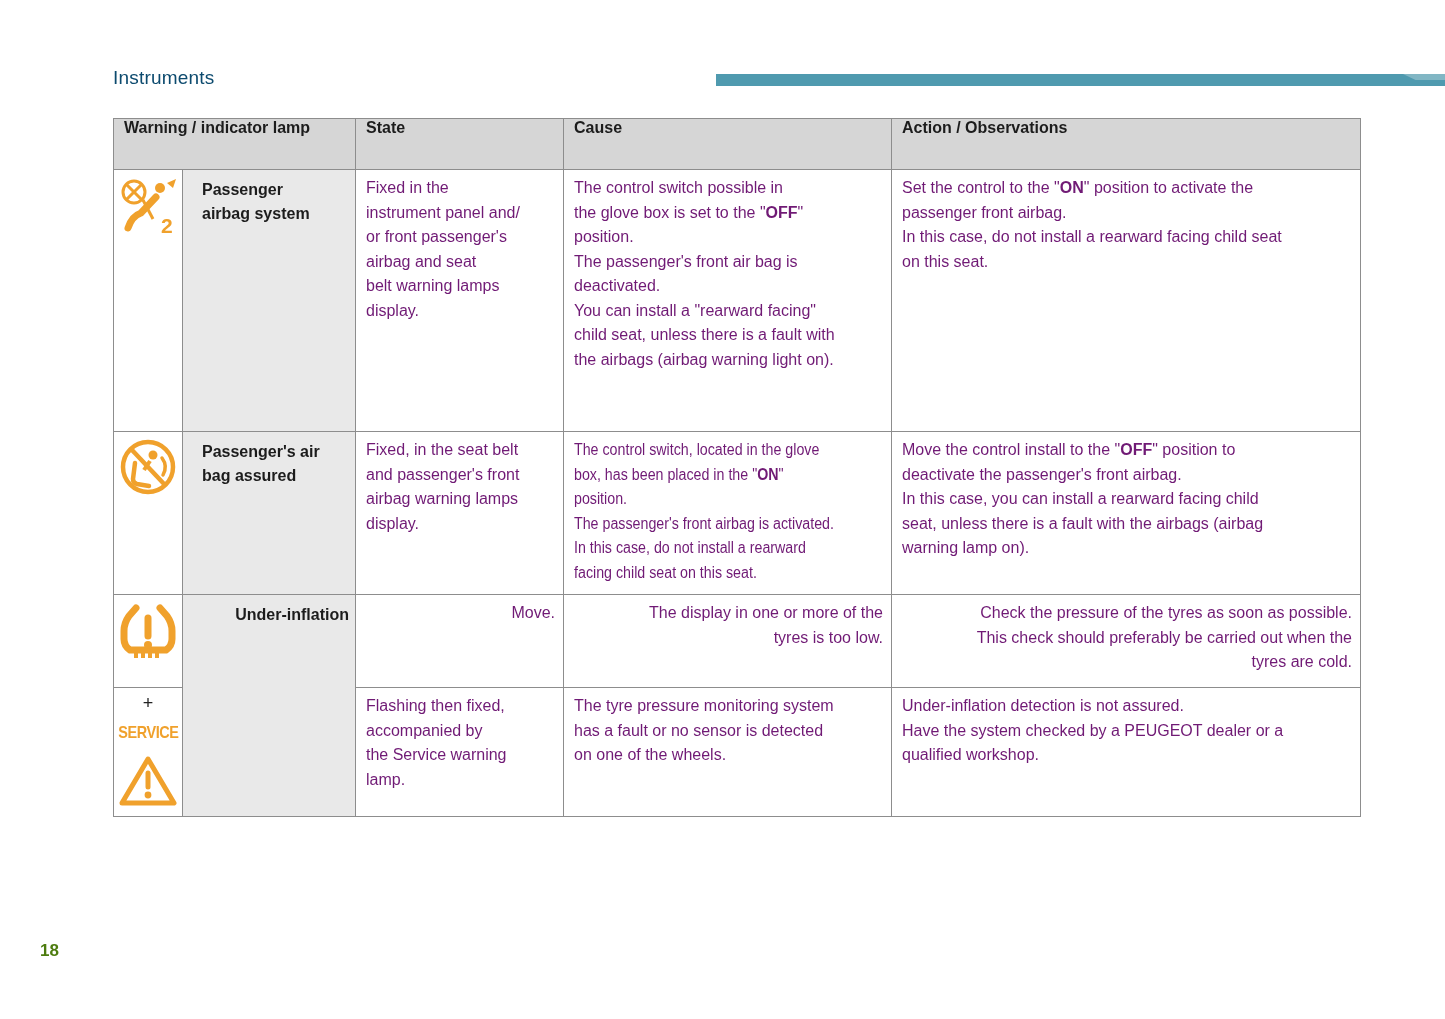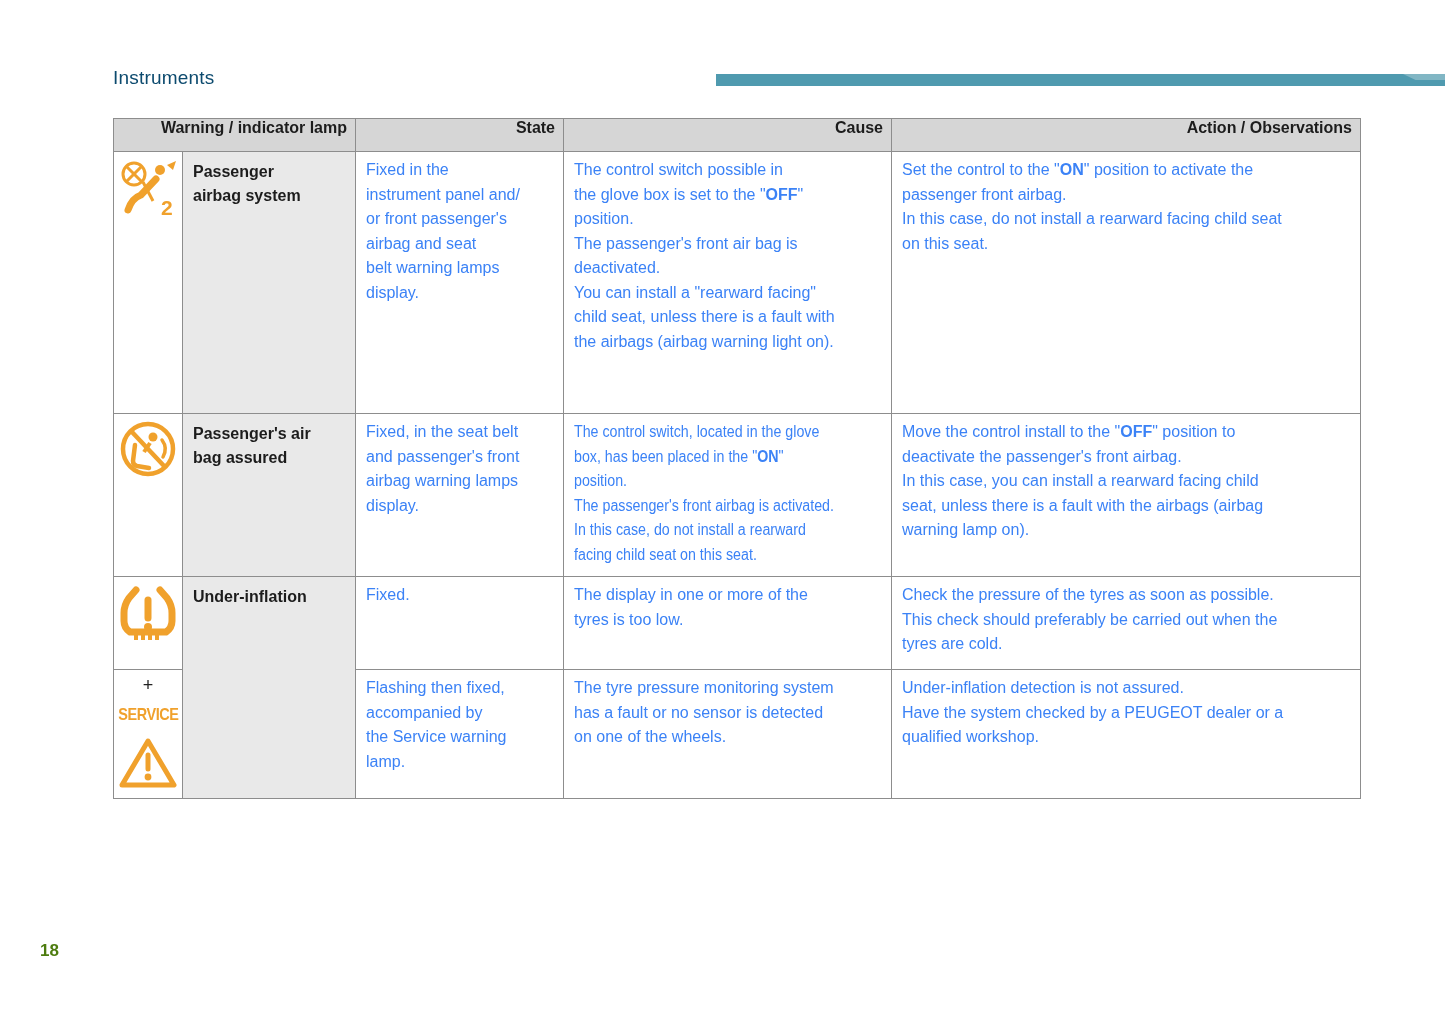--- a/index.html
+++ b/index.html
@@ -10,28 +10,28 @@
   .section-title { position: absolute; left: 113px; top: 67px; font-size: 19px; color: #0c4a6e; letter-spacing: .2px; }
   .teal-bar { position: absolute; left: 716px; top: 74px; width: 729px; height: 12px; background: var(--teal, #4F9AAF); }
   .teal-bar .sheen { position: absolute; right: 0; top: 0; width: 42px; height: 6px;
                      background: var(--teal-light, #8ABBC8); opacity: .85;
                      clip-path: polygon(0 0, 100% 0, 100% 100%, 30% 100%); }
 
   table.lamp-table { position: absolute; left: 113px; top: 118px; width: 1247px;
                      border-collapse: collapse; table-layout: fixed; border: 1px solid #6e6e6e; }
   .lamp-table th, .lamp-table td { border: 1px solid #8d8d8d; vertical-align: top; }
   thead th { background: #d6d6d6; font-size: 16px; font-weight: bold; color: #1c1c1c;
-             text-align: right; padding: 0 8px 0 10px; vertical-align: middle; height: 33px;
+             text-align: left; padding: 0 8px 0 10px; vertical-align: middle; height: 51px;
              border-bottom: 2px solid #5f5f5f; }
-  tr.rh1 { height: 262px; } tr.rh2 { height: 163px; } tr.rh3 { height: 93px; } tr.rh4 { height: 129px; }
+  tr.rh1 { height: 262px; } tr.rh2 { height: 163px; } tr.rh3 { height: 93px; text-align: right; } tr.rh4 { height: 129px; }
 
   td.icon-cell { background: #fff; text-align: center; padding-top: 6px; }
   td.label-cell { background: #e9e9e9; font-weight: bold; font-size: 16px; color: #1c1c1c;
-                  padding: 8px 6px 0 10px; line-height: 24px; white-space: pre-wrap; }
-  td.text-cell { background: #fff; font-size: 16px; color: #3b82f6; padding: 6px 8px 8px 10px; }
+                  padding: 8px 6px 0 19px; line-height: 24px; white-space: pre-wrap; }
+  td.text-cell { background: #fff; font-size: 16px; color: #701a75; padding: 6px 8px 8px 10px; }
   .cin { line-height: 24.5px; white-space: pre-wrap; }
   .b { font-weight: bold; }
   td.cond .cin { transform: scaleX(0.89); transform-origin: 0 0; width: 112.4%; }
 
   .svc-stack { display: flex; flex-direction: column; align-items: center; gap: 12px; padding-top: 2px; }
   .plus { font-size: 18px; color: #222; line-height: 15px; }
   .service-word { color: var(--orange, #F0A12C); font-weight: bold; font-size: 17px;
                   letter-spacing: -0.5px; transform: scaleX(0.85); display: inline-block; }
 
   .lamp-svg { display: inline-block; }
@@ -155,21 +155,21 @@
             <line class="stroke" x1="20" y1="51" x2="20" y2="57" stroke-width="4"></line>
             <line class="stroke" x1="27" y1="51" x2="27" y2="57" stroke-width="4"></line>
             <line class="stroke" x1="34" y1="51" x2="34" y2="57" stroke-width="4"></line>
             <line class="stroke" x1="41" y1="51" x2="41" y2="57" stroke-width="4"></line>
             <line class="stroke" x1="32" y1="17" x2="32" y2="35" stroke-width="7" stroke-linecap="round"></line>
             <circle class="fill" cx="32" cy="44" r="4"></circle>
           </svg>
         </td>
         <td class="label-cell" rowspan="2">Under-inflation</td>
         <td class="text-cell">
-            <div class="cin">Fixed.</div>
+            <div class="cin">Move.</div>
           </td>
         <td class="text-cell">
             <div class="cin"><span>The display in one or more of the
 tyres is too low.</span></div>
           </td>
         <td class="text-cell">
             <div class="cin"><span>Check the pressure of the tyres as soon as possible.
 This check should preferably be carried out when the
 tyres are cold.</span></div>
           </td>

